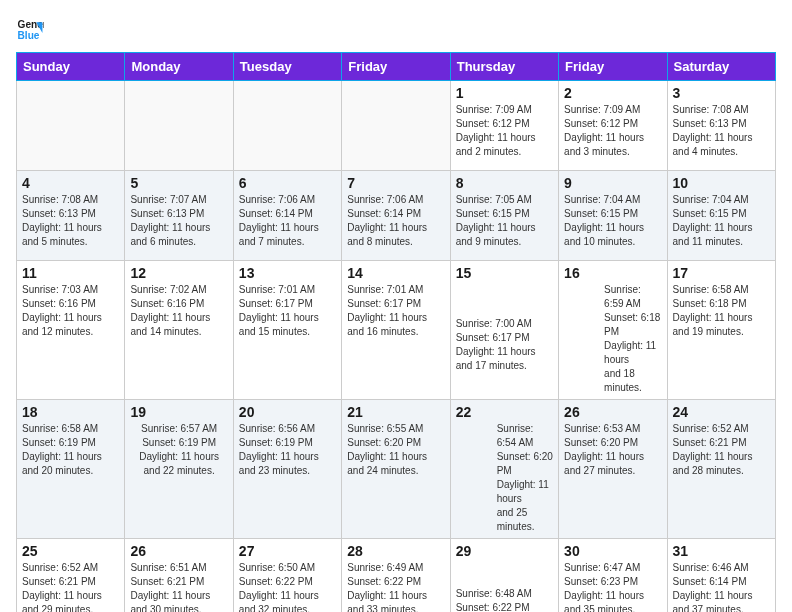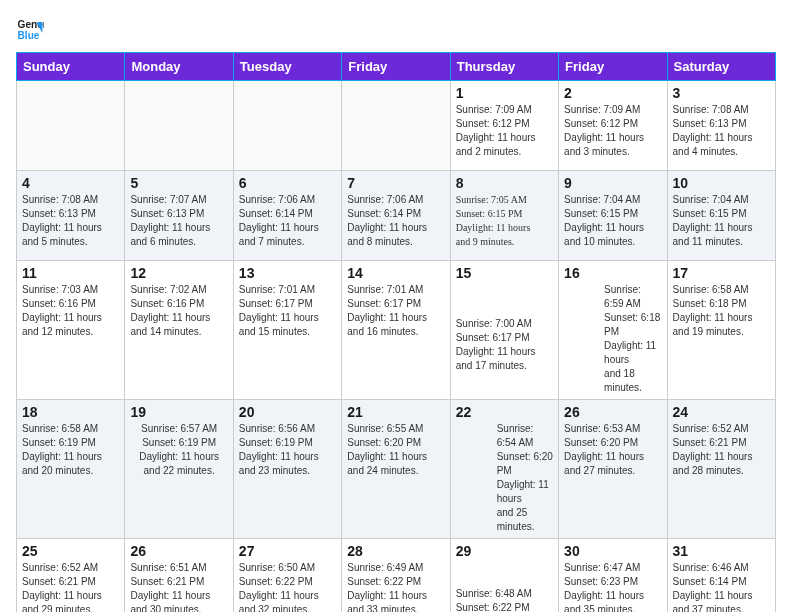--- a/index.html
+++ b/index.html
@@ -170,21 +170,21 @@
         </td>
         <td class="cal-cell alt-row">
           <span class="day-num">7</span>
           <div class="cell-detail" style="white-space: pre-line;">Sunrise: 7:06 AM
 Sunset: 6:14 PM
 Daylight: 11 hours
 and 8 minutes.</div>
         </td>
         <td class="cal-cell alt-row">
           <span class="day-num">8</span>
-          <div class="cell-detail" style="white-space: pre-line; font-family: Liberation Serif, serif;">Sunrise: 7:05 AM
+          <div class="cell-detail" style="white-space: pre-line;">Sunrise: 7:05 AM
 Sunset: 6:15 PM
 Daylight: 11 hours
 and 9 minutes.</div>
         </td>
         <td class="cal-cell alt-row">
           <span class="day-num">9</span>
           <div class="cell-detail" style="white-space: pre-line;">Sunrise: 7:04 AM
 Sunset: 6:15 PM
 Daylight: 11 hours
 and 10 minutes.</div>

